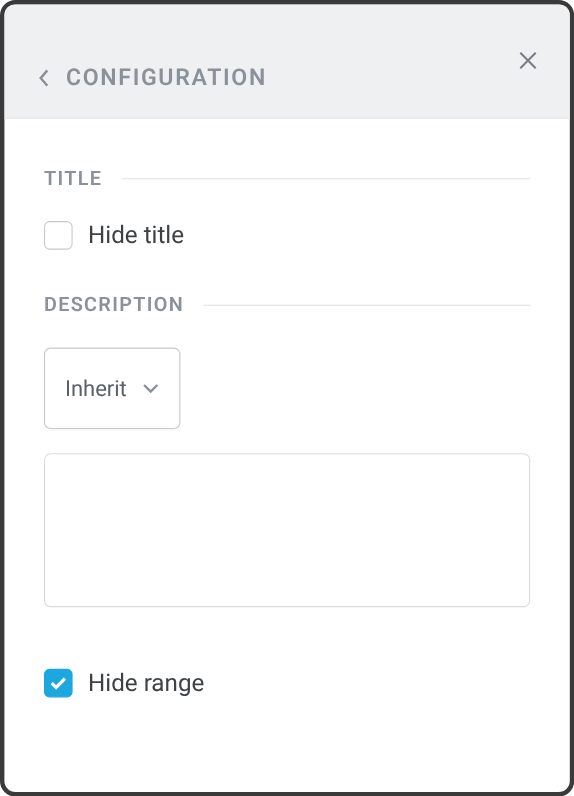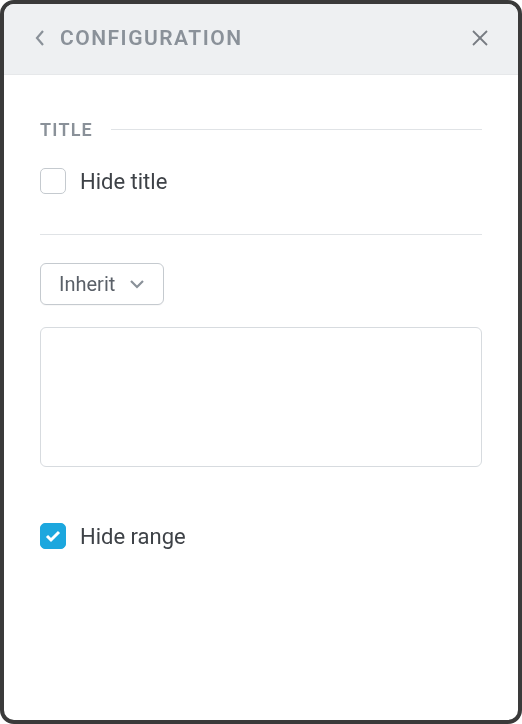--- a/index.html
+++ b/index.html
@@ -29,20 +29,21 @@
       padding: 22px 26px 24px 26px;
       display: flex;
       align-items: center;
       justify-content: space-between;
       border-bottom: 1px solid #e6e8ea;
     }
     .header-left {
       display: flex;
       align-items: center;
       gap: 10px;
+      margin-top: 33px;
     }
     .back-chevron {
       width: 20px;
       height: 20px;
       display: flex;
       align-items: center;
       justify-content: center;
     }
     .back-chevron svg {
       stroke: #8a9199;
@@ -122,21 +123,21 @@
       fill: none;
     }
     .checkbox-label {
       font-size: 22px;
       color: #3e4247;
     }
     .dropdown {
       display: inline-flex;
       align-items: center;
       gap: 14px;
-      padding: 8px 18px;
+      padding: 24px 18px;
       border: 1.5px solid #c5cacf;
       border-radius: 6px;
       background: #fff;
       cursor: pointer;
       margin-bottom: 22px;
       box-shadow: 0 1px 1px rgba(0,0,0,0.03);
     }
     .dropdown-label {
       font-size: 20px;
       color: #5a6068;
@@ -194,20 +195,21 @@
         <div class="section-divider"></div>
       </div>
       <div class="checkbox-row">
         <div class="checkbox"></div>
         <div class="checkbox-label">Hide title</div>
       </div>
     </div>
 
     <div class="section">
       <div class="section-header">
+        <div class="section-label">DESCRIPTION</div>
         <div class="section-divider"></div>
       </div>
       <div class="dropdown">
         <span class="dropdown-label">Inherit</span>
         <svg width="16" height="12" viewBox="0 0 16 12">
           <polyline points="2,3 8,9 14,3"></polyline>
         </svg>
       </div>
       <textarea class="textarea" style=""></textarea>
     </div>

